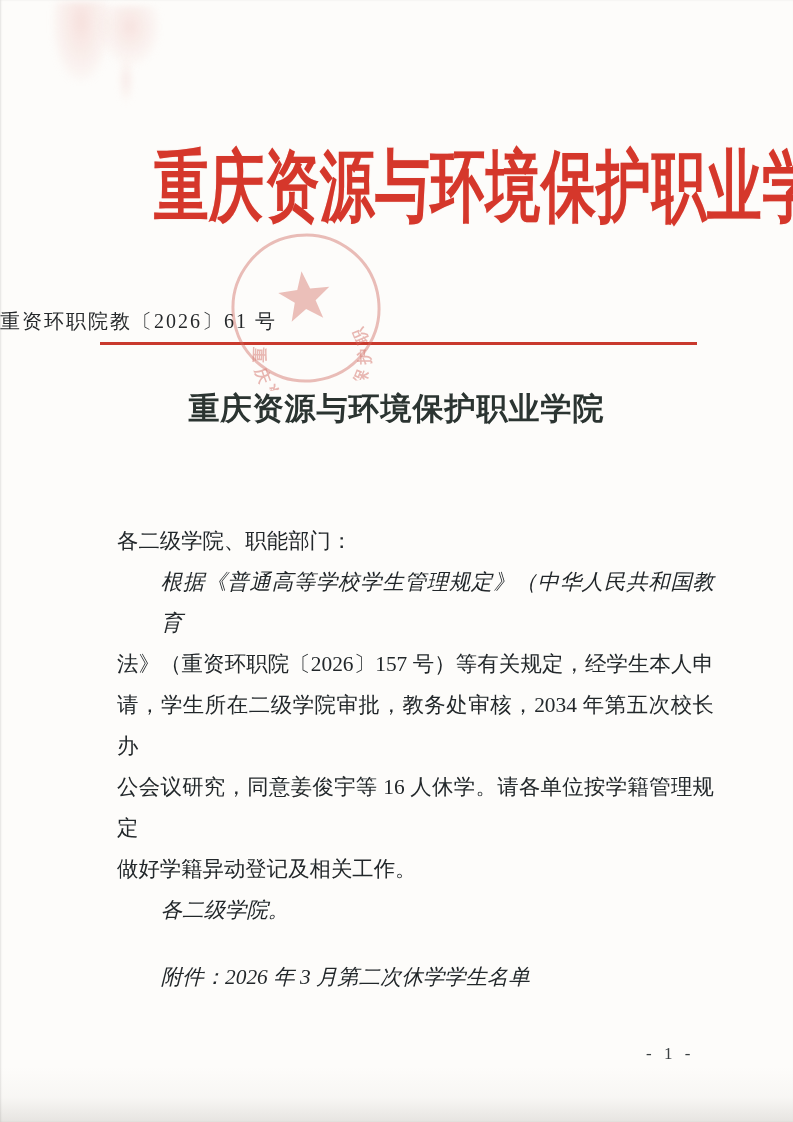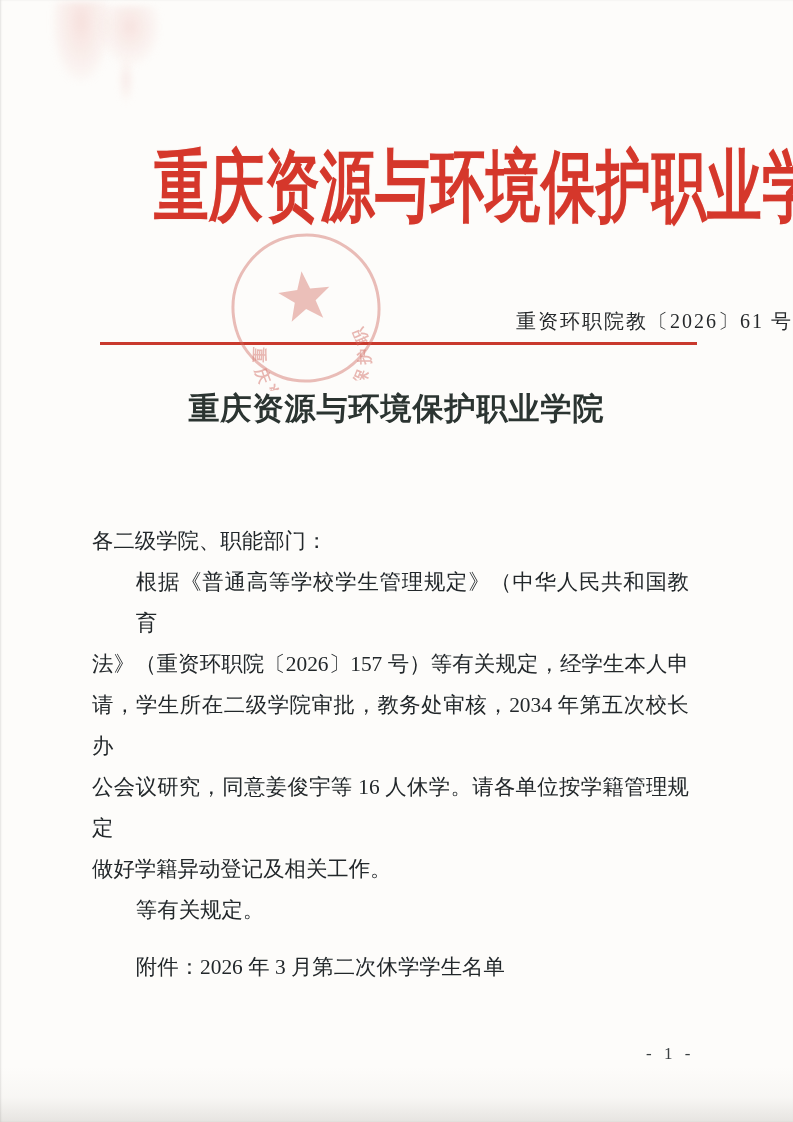--- a/index.html
+++ b/index.html
@@ -28,42 +28,42 @@
   }
   .masthead .inner{
     display:inline-block;
     font-size:78px;font-weight:bold;color:#d5372b;
     transform:scaleX(0.70);transform-origin:center;
     letter-spacing:1px;line-height:1.18;
     text-shadow:0 0 1px rgba(213,55,43,0.4);
   }
   .docnum{
     position:absolute;top:308px;left:0;width:100%;
-    text-align:right;font-size:20px;letter-spacing:2px;color:#26292b;
+    text-align:left;font-size:20px;letter-spacing:2px;color:#26292b;
   }
   .redline{
     position:absolute;top:342px;left:100px;width:597px;height:3px;
     background:#c9392d;
   }
   .seal{
     position:absolute;left:228px;top:230px;width:156px;height:156px;
     transform:rotate(-7deg);
     opacity:0.85;pointer-events:none;
   }
   .notice-title{
     position:absolute;top:385px;left:0;width:100%;
     text-align:center;font-weight:bold;font-size:31px;line-height:47px;
     color:#2b3431;letter-spacing:1px;white-space:nowrap;
   }
   .body-block{
-    position:absolute;top:521px;left:92px;width:597px;
+    position:absolute;top:521px;left:117px;width:597px;
     font-size:21.4px;line-height:41px;color:#22272a;
   }
   .bline{min-height:41px;}
-  .bline.ind{padding-left:2.05em;}
+  .bline.ind{padding-left:2.05em;font-style:italic;}
   .bline.fill{text-align:justify;text-align-last:justify;}
   .pagenum{
     position:absolute;top:1044px;left:646px;
     font-size:17px;letter-spacing:4px;color:#3a3f41;white-space:nowrap;
   }
   .bottom-shadow{
     position:absolute;bottom:0;left:0;width:100%;height:55px;
     background:linear-gradient(to bottom,rgba(0,0,0,0) 0%,rgba(150,142,132,0.05) 55%,rgba(140,133,124,0.20) 100%);
     pointer-events:none;
   }
@@ -100,20 +100,20 @@
     <div>重庆资源与环境保护职业学院</div>
   </div>
 
   <div class="body-block">
       <div class="bline">各二级学院、职能部门：</div>
       <div class="bline ind fill">根据《普通高等学校学生管理规定》（中华人民共和国教育</div>
       <div class="bline fill">法》（重资环职院〔2026〕157 号）等有关规定，经学生本人申</div>
       <div class="bline fill">请，学生所在二级学院审批，教务处审核，2034 年第五次校长办</div>
       <div class="bline fill">公会议研究，同意姜俊宇等 16 人休学。请各单位按学籍管理规定</div>
       <div class="bline">做好学籍异动登记及相关工作。</div>
-      <div class="bline ind">等有关规定。</div>
-      <div class="bline ind" style="margin-top: 16px;">附件：2026 年 3 月第二次休学学生名单</div>
+      <div class="bline ind">各二级学院。</div>
+      <div class="bline ind" style="margin-top: 26px;">附件：2026 年 3 月第二次休学学生名单</div>
     </div>
 
   <div class="pagenum">- 1 -</div>
 
   <div class="bottom-shadow"></div>
 </div>
 
 </body></html>

